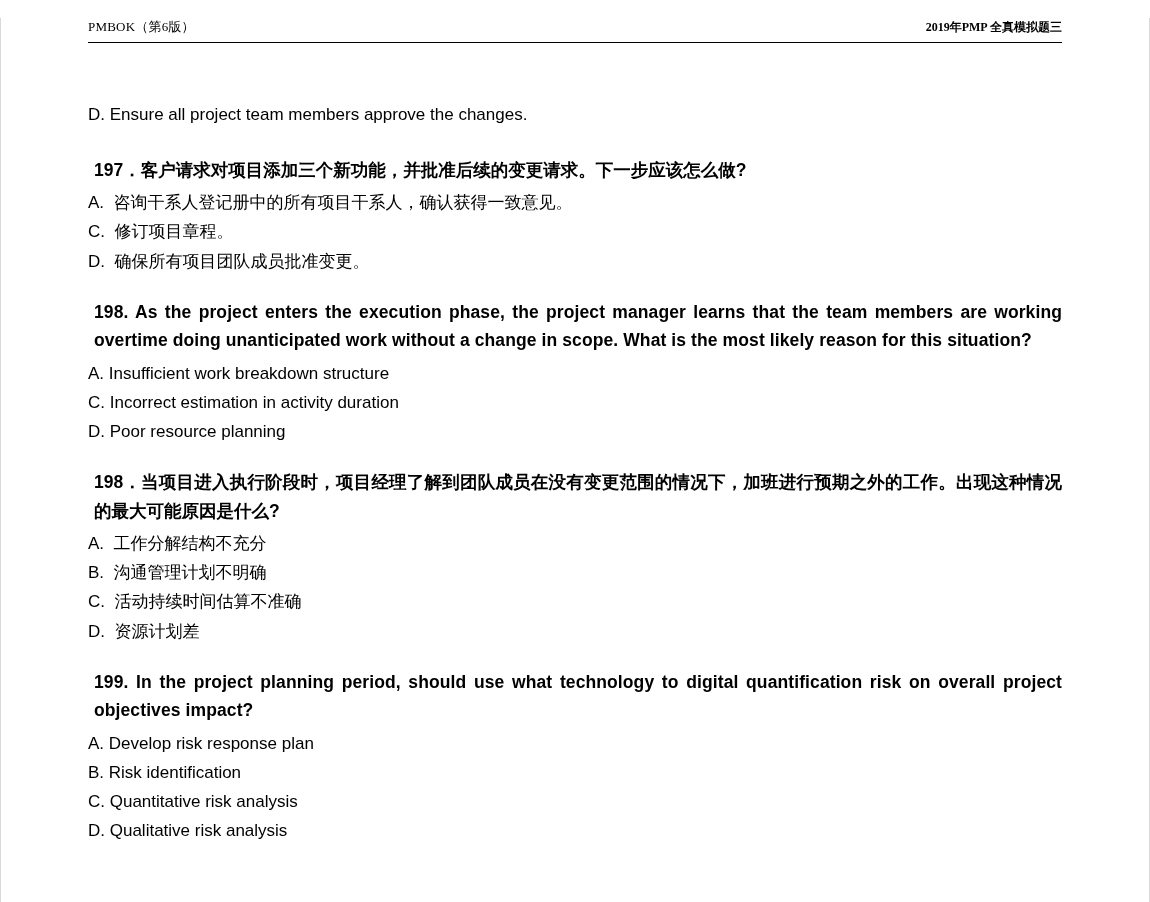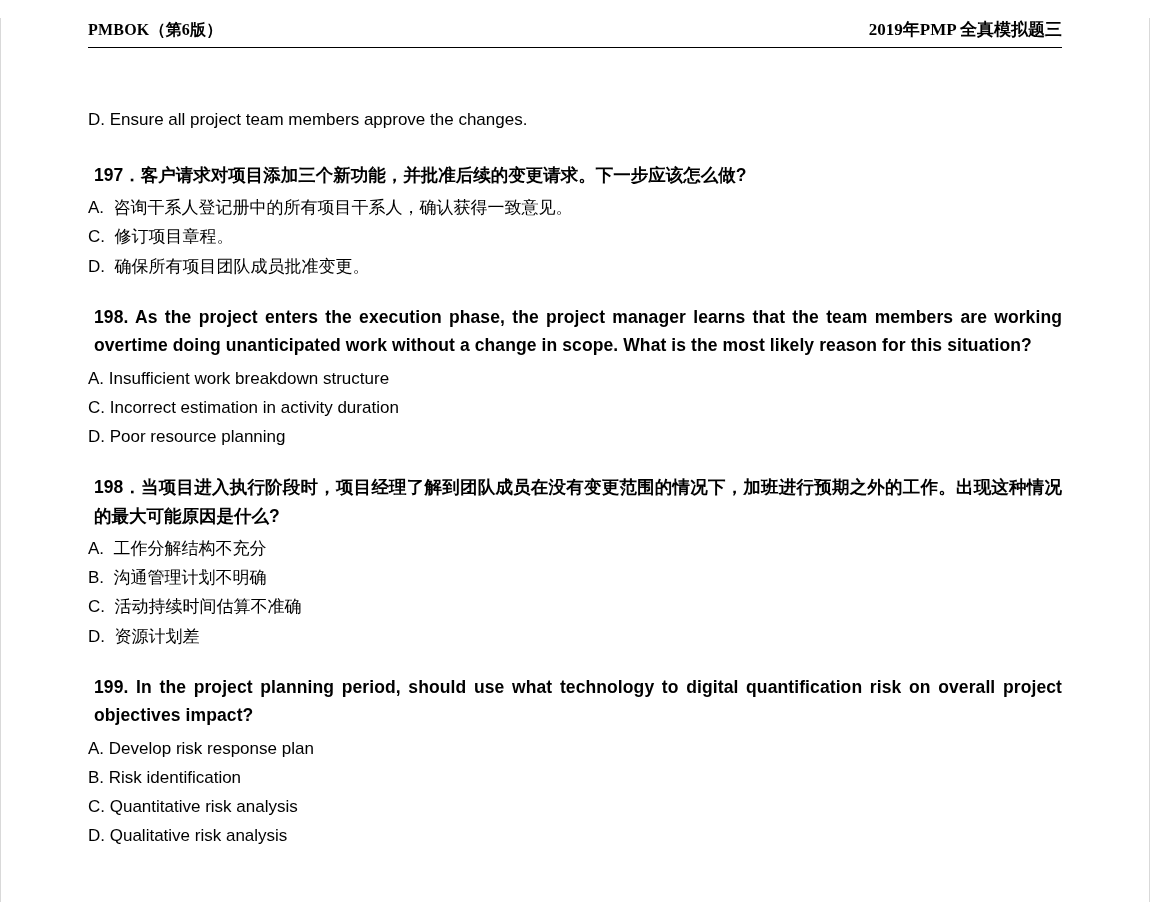--- a/index.html
+++ b/index.html
@@ -24,27 +24,27 @@
   .header {
     display: flex;
     justify-content: space-between;
     align-items: flex-end;
     margin: 18px 88px 0 88px;
     padding-bottom: 6px;
     border-bottom: 1px solid #000000;
   }
   .header-left {
     font-family: "Liberation Serif", serif;
-    font-size: 16px;
-    font-weight: bold;
+    font-size: 13px;
+    font-weight: normal;
     letter-spacing: 0.2px;
   }
   .header-right {
     font-family: "Liberation Serif", serif;
-    font-size: 17px;
+    font-size: 12px;
     font-weight: bold;
   }
   .content {
     margin: 0 88px 0 88px;
     padding-top: 22px;
   }
   .q-block {
     margin-bottom: 22px;
   }
   .q-stem {

